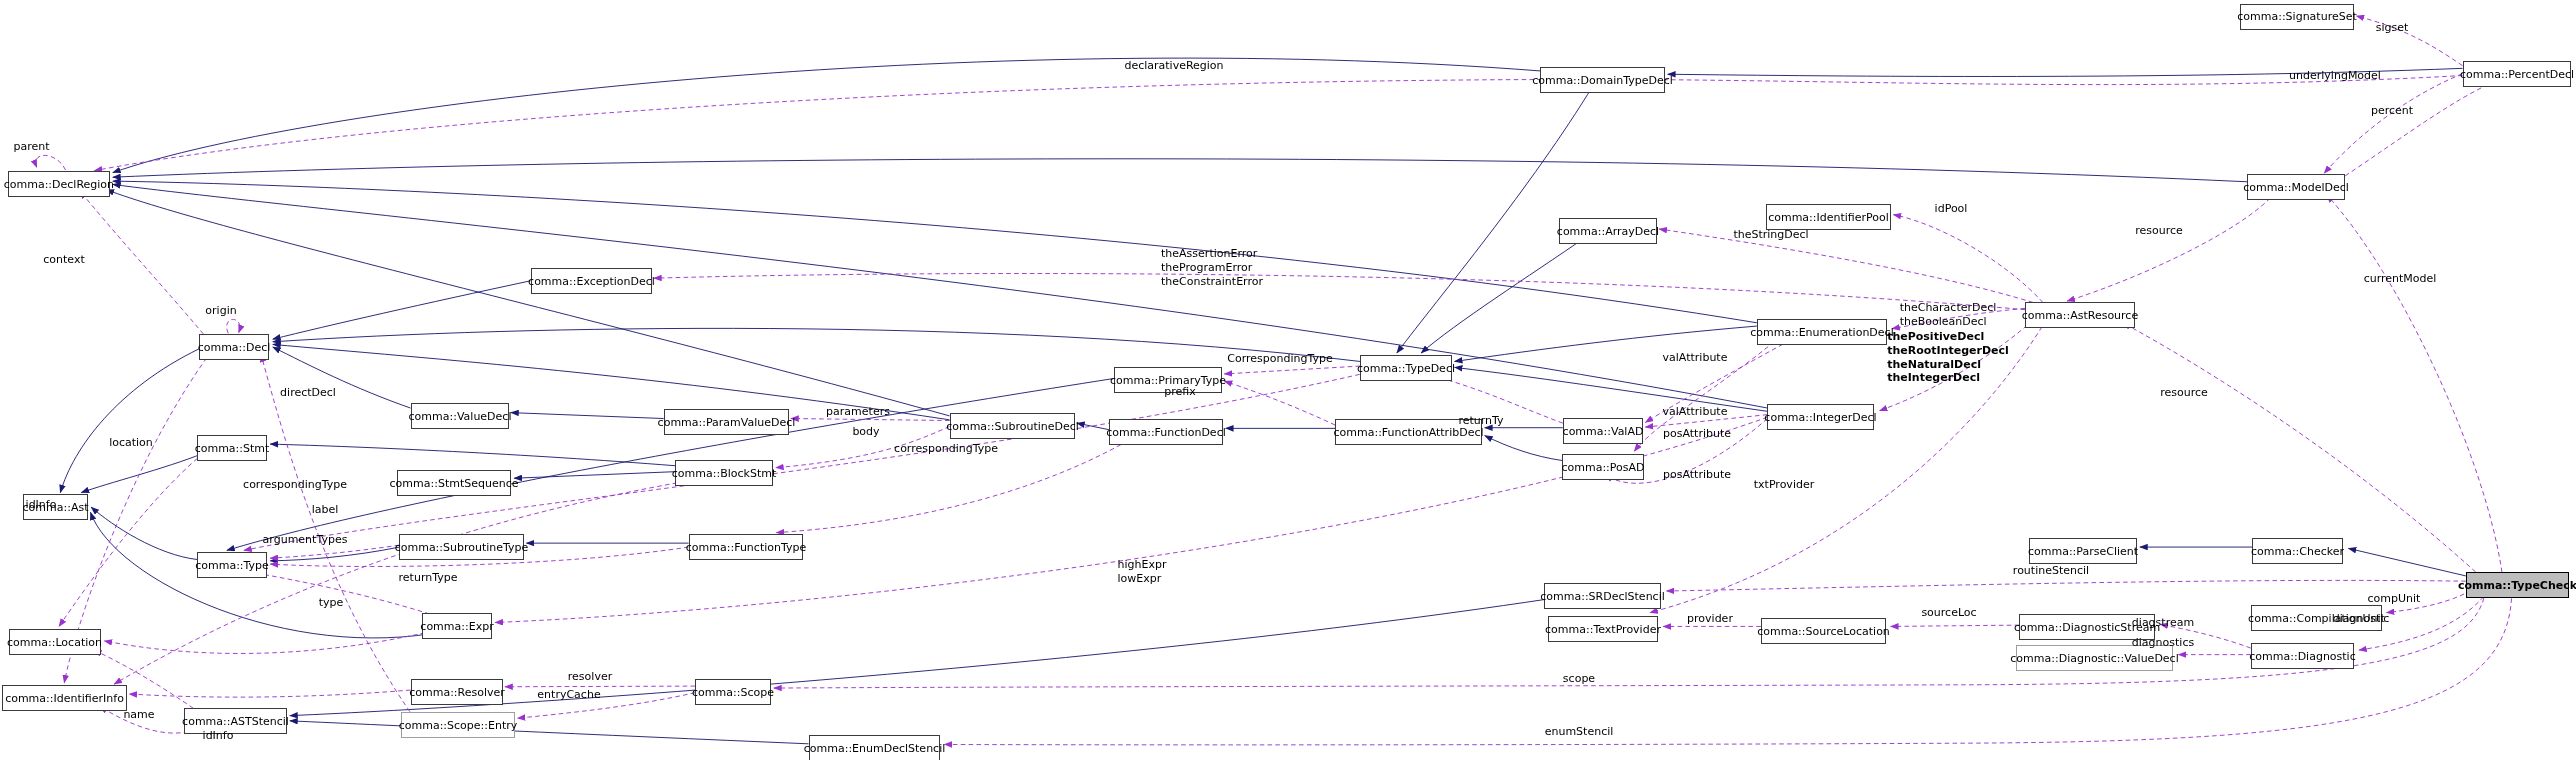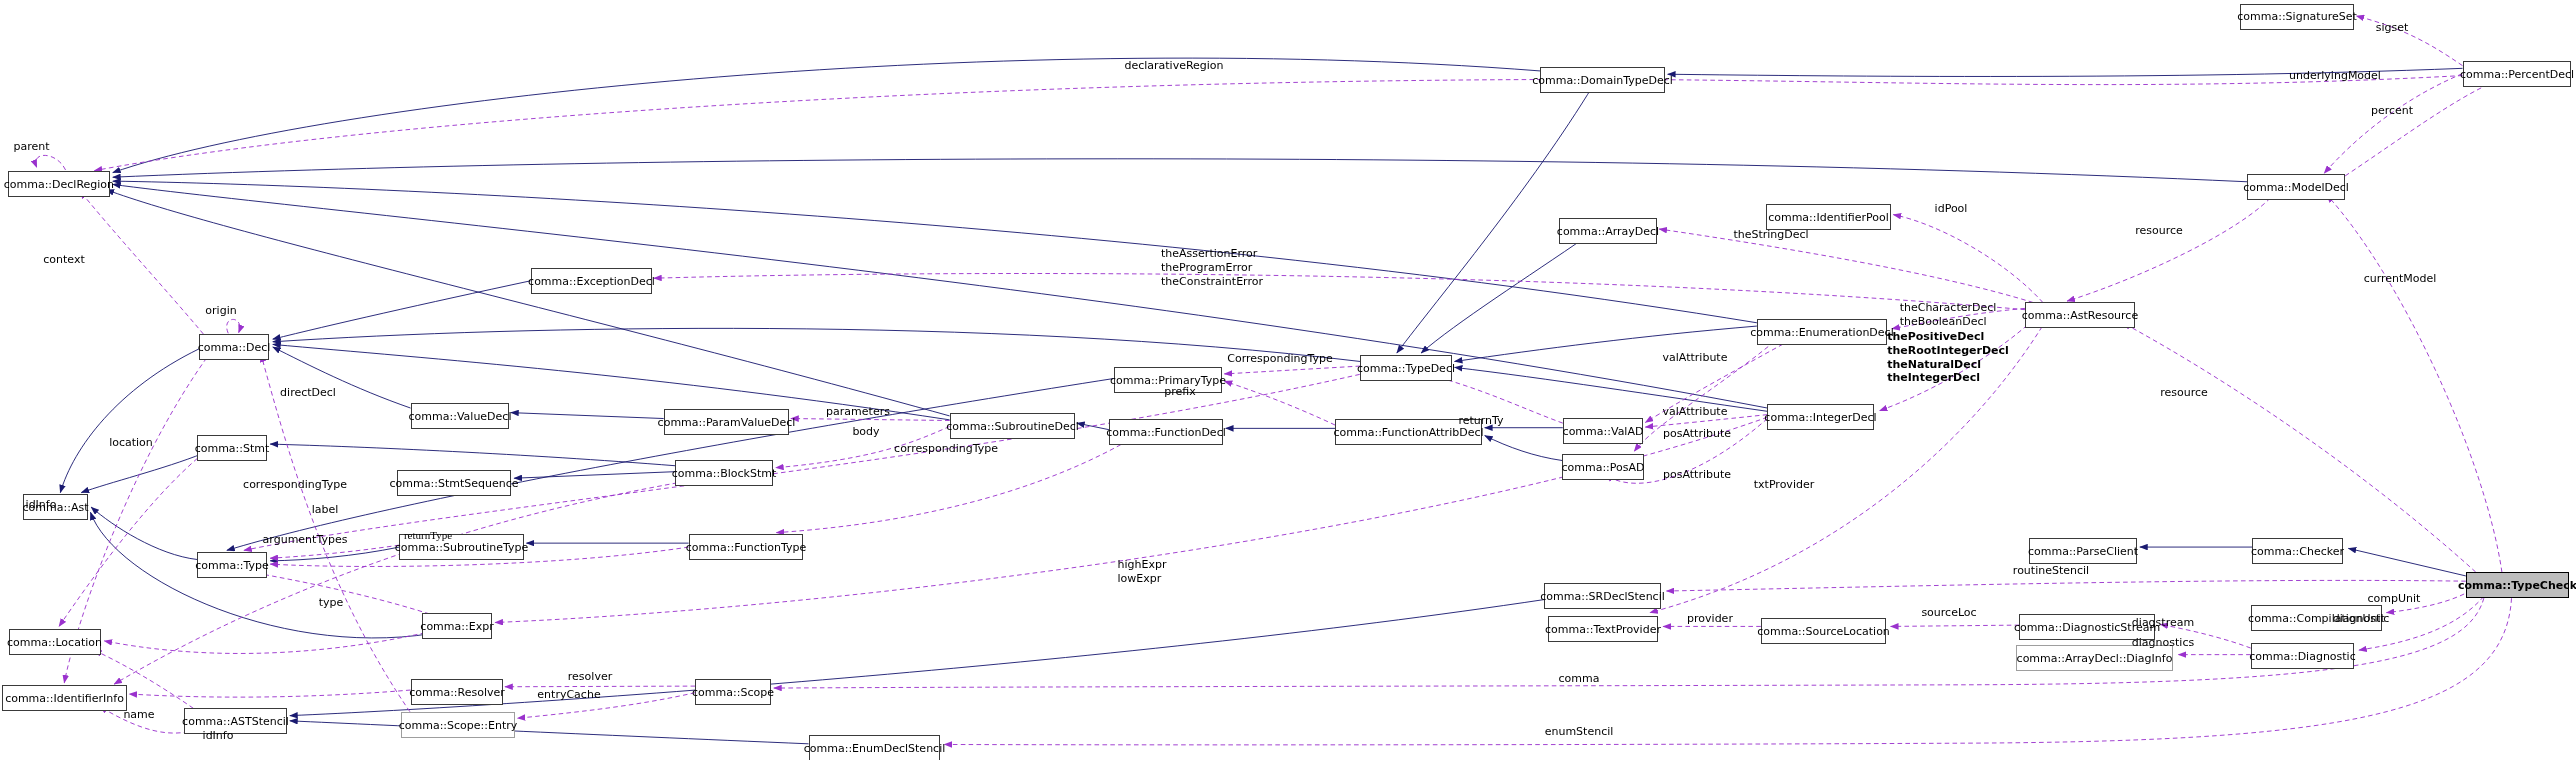--- a/index.html
+++ b/index.html
@@ -143,21 +143,21 @@
     <div class="node" style="left: 197px; top: 552px; width: 70px;">comma::Type</div>
     <div class="node" style="left: 2029px; top: 538px; width: 108px;">comma::ParseClient</div>
     <div class="node" style="left: 2252px; top: 538px; width: 91px;">comma::Checker</div>
     <div class="node main" style="left: 2466px; top: 572px; width: 103px; font-weight: bold;">comma::TypeCheck</div>
     <div class="node" style="left: 1544px; top: 583px; width: 117px;">comma::SRDeclStencil</div>
     <div class="node" style="left: 422px; top: 613px; width: 70px;">comma::Expr</div>
     <div class="node" style="left: 1548px; top: 616px; width: 110px;">comma::TextProvider</div>
     <div class="node" style="left: 1761px; top: 618px; width: 125px;">comma::SourceLocation</div>
     <div class="node" style="left: 2019px; top: 614px; width: 136px;">comma::DiagnosticStream</div>
     <div class="node" style="left: 2251px; top: 605px; width: 131px;">comma::CompilationUnit</div>
-    <div class="node light" style="left: 2016px; top: 645px; width: 157px;">comma::ArrayDecl::DiagInfo</div>
+    <div class="node light" style="left: 2016px; top: 645px; width: 157px;">comma::Diagnostic::ValueDecl</div>
     <div class="node" style="left: 2251px; top: 643px; width: 103px;">comma::Diagnostic</div>
     <div class="node" style="left: 8.5px; top: 629px; width: 92px;">comma::Location</div>
     <div class="node" style="left: 2px; top: 685px; width: 125px;">comma::IdentifierInfo</div>
     <div class="node" style="left: 411px; top: 679px; width: 92px;">comma::Resolver</div>
     <div class="node" style="left: 695px; top: 679px; width: 76px;">comma::Scope</div>
     <div class="node light" style="left: 401px; top: 712px; width: 114px;">comma::Scope::Entry</div>
     <div class="node" style="left: 184px; top: 708px; width: 103px;">comma::ASTStencil</div>
     <div class="node" style="left: 809px; top: 735px; width: 131px;">comma::EnumDeclStencil</div>
     <div class="edge-label" style="left: 31.5px; top: 147px;">parent</div>
     <div class="edge-label" style="left: 1174px; top: 66px;">declarativeRegion</div>
@@ -189,26 +189,26 @@
     <div class="edge-label" style="left: 1695px; top: 412px;">valAttribute</div>
     <div class="edge-label" style="left: 1697px; top: 434px;">posAttribute</div>
     <div class="edge-label" style="left: 1697px; top: 475px;">posAttribute</div>
     <div class="edge-label" style="left: 2184px; top: 393px;">resource</div>
     <div class="edge-label" style="left: 131px; top: 443px;">location</div>
     <div class="edge-label" style="left: 295px; top: 485px;">correspondingType</div>
     <div class="edge-label" style="left: 946px; top: 449px;">correspondingType</div>
     <div class="edge-label" style="left: 41px; top: 505px;">idInfo</div>
     <div class="edge-label" style="left: 325px; top: 510px;">label</div>
     <div class="edge-label" style="left: 305px; top: 540px;">argumentTypes</div>
-    <div class="edge-label" style="left: 428px; top: 536px; font-family: Liberation Serif, serif;">returnType</div>
+    <div class="edge-label" style="left: 428px; top: 578px;">returnType</div>
     <div class="edge-label" style="left: 1784px; top: 485px;">txtProvider</div>
     <div class="edge-label" style="left: 1142px; top: 572px;">highExpr
 lowExpr</div>
     <div class="edge-label" style="left: 2051px; top: 571px;">routineStencil</div>
-    <div class="edge-label" style="left: 1579px; top: 679px;">comma</div>
+    <div class="edge-label" style="left: 1579px; top: 679px;">scope</div>
     <div class="edge-label" style="left: 331px; top: 603px;">type</div>
     <div class="edge-label" style="left: 139px; top: 715px;">name</div>
     <div class="edge-label" style="left: 576px; top: 677px; padding-left: 28px;">resolver</div>
     <div class="edge-label" style="left: 569px; top: 695px;">entryCache</div>
     <div class="edge-label" style="left: 218px; top: 736px;">idInfo</div>
     <div class="edge-label" style="left: 1579px; top: 732px;">enumStencil</div>
     <div class="edge-label" style="left: 2394px; top: 599px;">compUnit</div>
     <div class="edge-label" style="left: 2361px; top: 619px;">diagnostic</div>
     <div class="edge-label" style="left: 2163px; top: 623px;">diagstream</div>
     <div class="edge-label" style="left: 2163px; top: 643px;">diagnostics</div>

